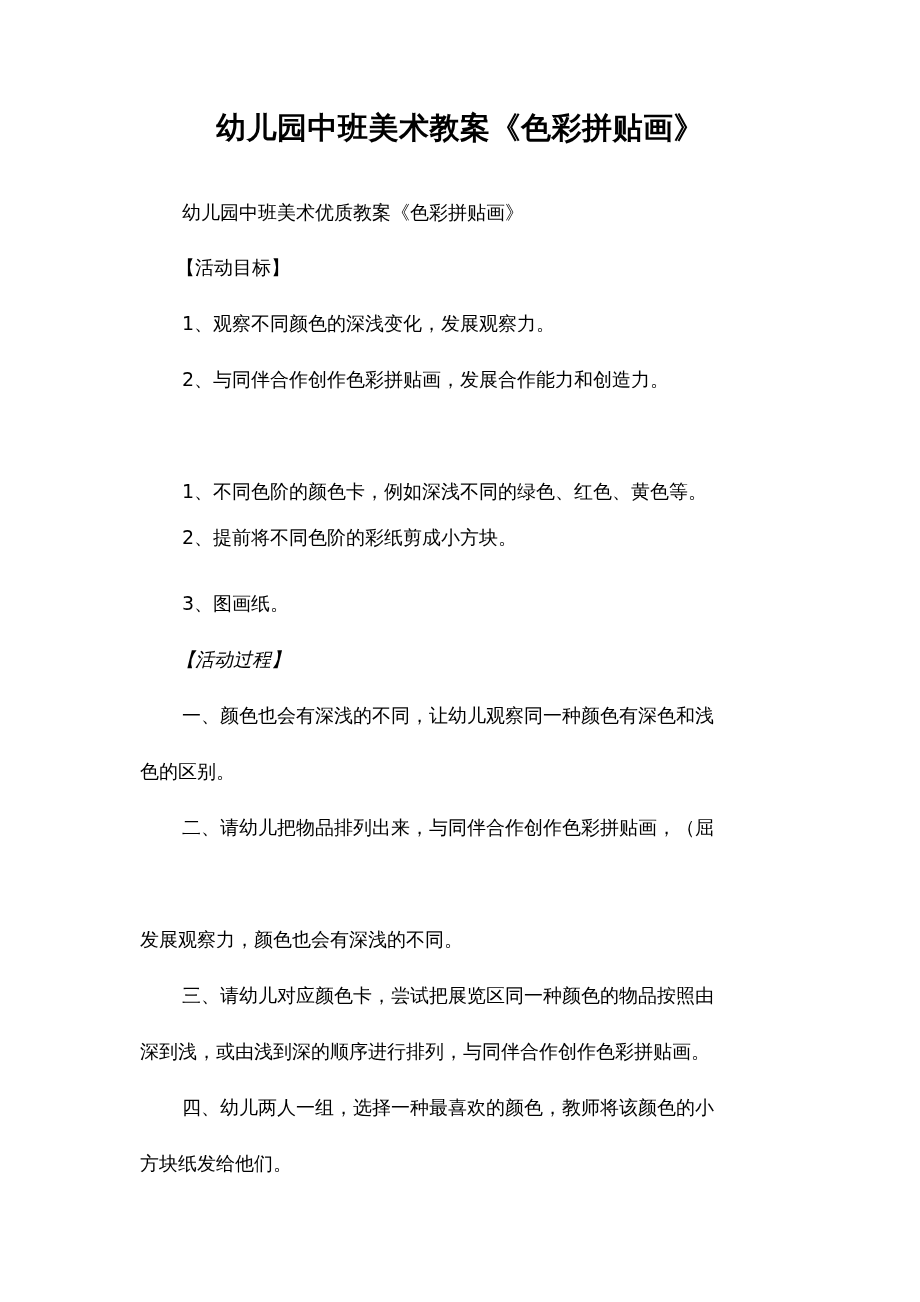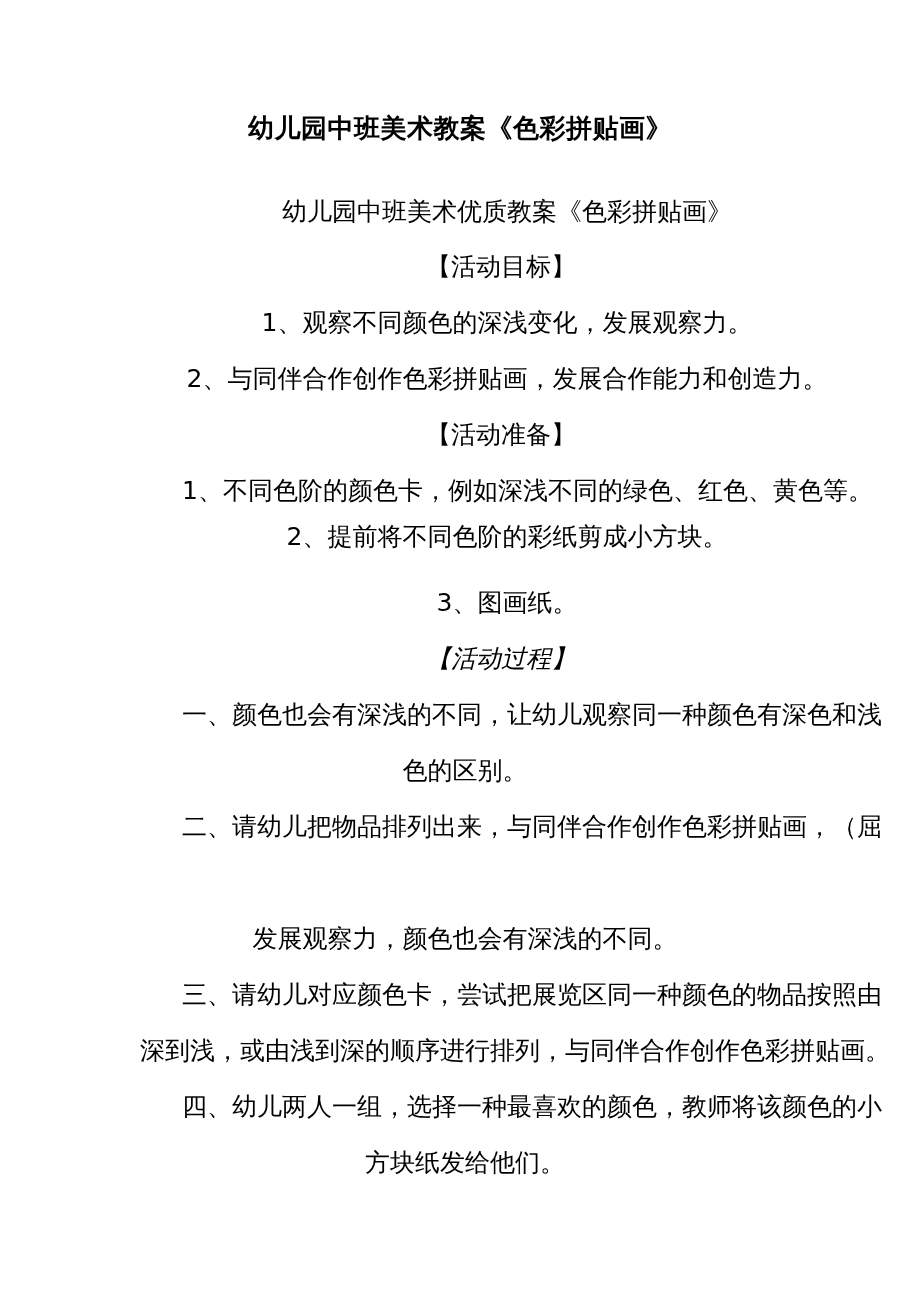--- a/index.html
+++ b/index.html
@@ -20,50 +20,48 @@
       left: 0; top: 0;
       width: 920px;
       height: 1302px;
     }
     .title {
       position: absolute;
       left: 0;
       top: 108px;
       width: 920px;
       text-align: center;
-      font-size: 26px;
+      font-size: 30px;
       font-weight: bold;
       line-height: 40px;
       letter-spacing: 0.5px;
     }
     .line {
       position: absolute;
       left: 140px;
       width: 650px;
-      font-size: 25px;
+      font-size: 19px;
       line-height: 26px;
       white-space: nowrap;
-      text-align: center;
     }
     .indent { left: 182px; }
   </style>
 </head>
 <body>
 
 <div class="page">
 
   <div class="title">幼儿园中班美术教案《色彩拼贴画》</div>
 
   <div class="line indent" style="top:199px;">幼儿园中班美术优质教案《色彩拼贴画》</div>
 
   <div class="line" style="top:254px; left:176px;">【活动目标】</div>
   <div class="line indent" style="top:310px;">1、观察不同颜色的深浅变化，发展观察力。</div>
   <div class="line indent" style="top:366px;">2、与同伴合作创作色彩拼贴画，发展合作能力和创造力。</div>
 
-  <div class="line" style="top:422px; left:176px;">【活动准备】</div>
   <div class="line indent" style="top:478px;">1、不同色阶的颜色卡，例如深浅不同的绿色、红色、黄色等。</div>
   <div class="line indent" style="top:524px;">2、提前将不同色阶的彩纸剪成小方块。</div>
   <div class="line indent" style="top:590px;">3、图画纸。</div>
 
   <div class="line" style="top:646px; left:176px;font-style:italic;">【活动过程】</div>
 
   <div class="line indent" style="top:702px;">一、颜色也会有深浅的不同，让幼儿观察同一种颜色有深色和浅</div>
   <div class="line" style="top:758px;">色的区别。</div>
 
   <div class="line indent" style="top:814px;">二、请幼儿把物品排列出来，与同伴合作创作色彩拼贴画，（屈</div>

